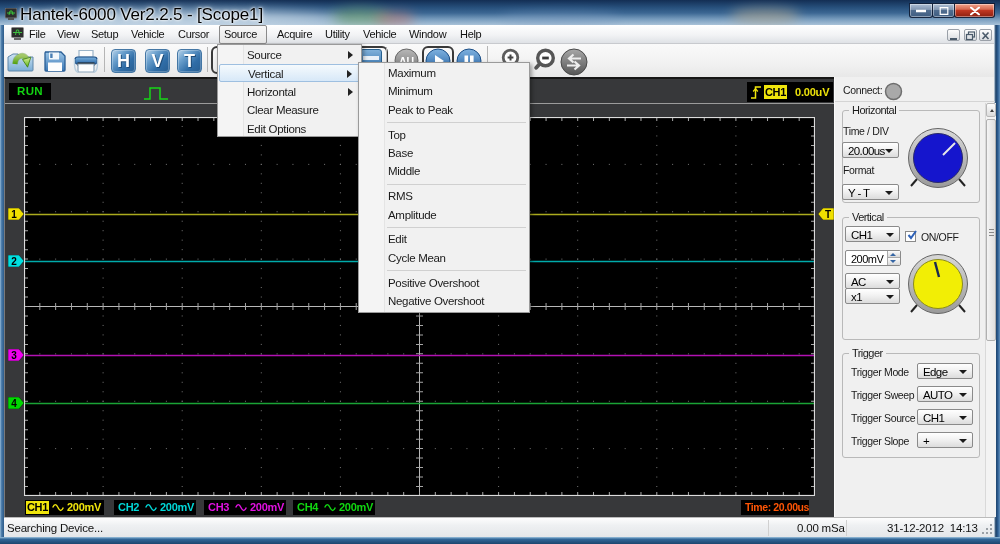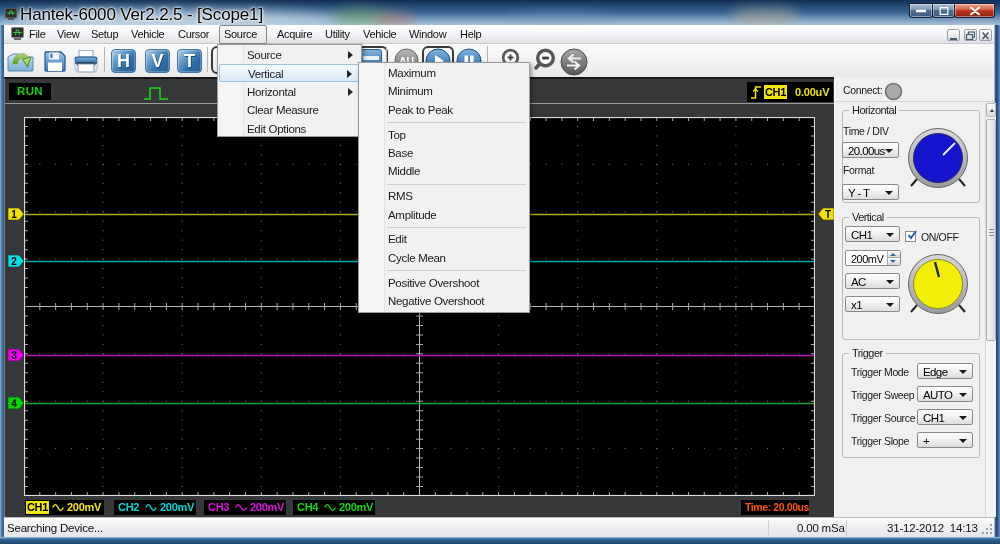--- a/index.html
+++ b/index.html
@@ -398,21 +398,21 @@
 <span style="position:absolute;left:5px;top:2px;font-size:11px;letter-spacing:-0.5px">200mV</span>
 <div style="position:absolute;right:0;top:0;width:13px;height:7px;background:linear-gradient(180deg,#fdfdfd,#d8d8d8);border-left:1px solid #aaa;border-bottom:1px solid #aaa"></div>
 <div style="position:absolute;right:0;bottom:0;width:13px;height:7px;background:linear-gradient(180deg,#fdfdfd,#d8d8d8);border-left:1px solid #aaa"></div>
 <div style="position:absolute;right:4px;top:2px;width:0;height:0;border-left:3px solid transparent;border-right:3px solid transparent;border-bottom:3.5px solid #3465a4"></div>
 <div style="position:absolute;right:4px;bottom:2px;width:0;height:0;border-left:3px solid transparent;border-right:3px solid transparent;border-top:3.5px solid #3465a4"></div>
 </div>
 <div class="combo" style="left:10px;top:196px;width:55px">
       <span class="tx">AC</span>
       <span class="ar"></span>
     </div>
-<div class="combo" style="left:10px;top:219px;width:55px">
+<div class="combo" style="left:10px;top:211px;width:55px">
       <span class="tx">x1</span>
       <span class="ar"></span>
     </div>
 <svg style="position:absolute;left:68px;top:176px" width="70" height="70" viewBox="0 0 70 70">
 <line x1="14" y1="52" x2="8" y2="59" stroke="#222" stroke-width="2"></line>
 <line x1="56" y1="52" x2="62" y2="59" stroke="#222" stroke-width="2"></line>
 <circle cx="35" cy="31" r="29.5" fill="url(#ring)" stroke="#666" stroke-width="1"></circle>
 <circle cx="35" cy="31" r="24.5" fill="#f2ee05" stroke="#8a8a20" stroke-width="1"></circle>
 <line x1="32" y1="9" x2="36" y2="24" stroke="#1a2a50" stroke-width="2.4"></line>
 </svg>

